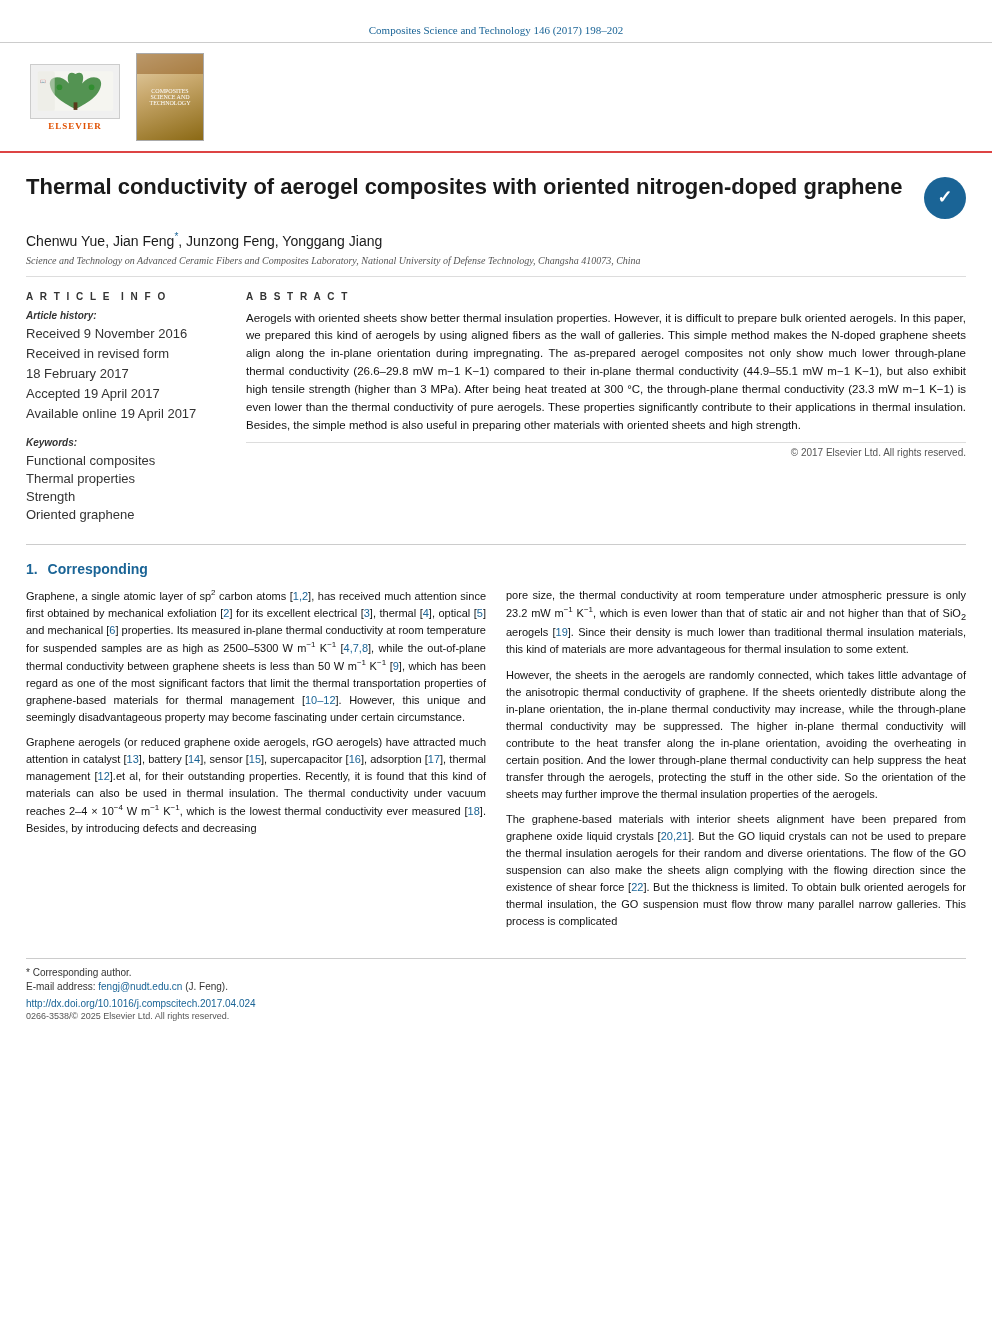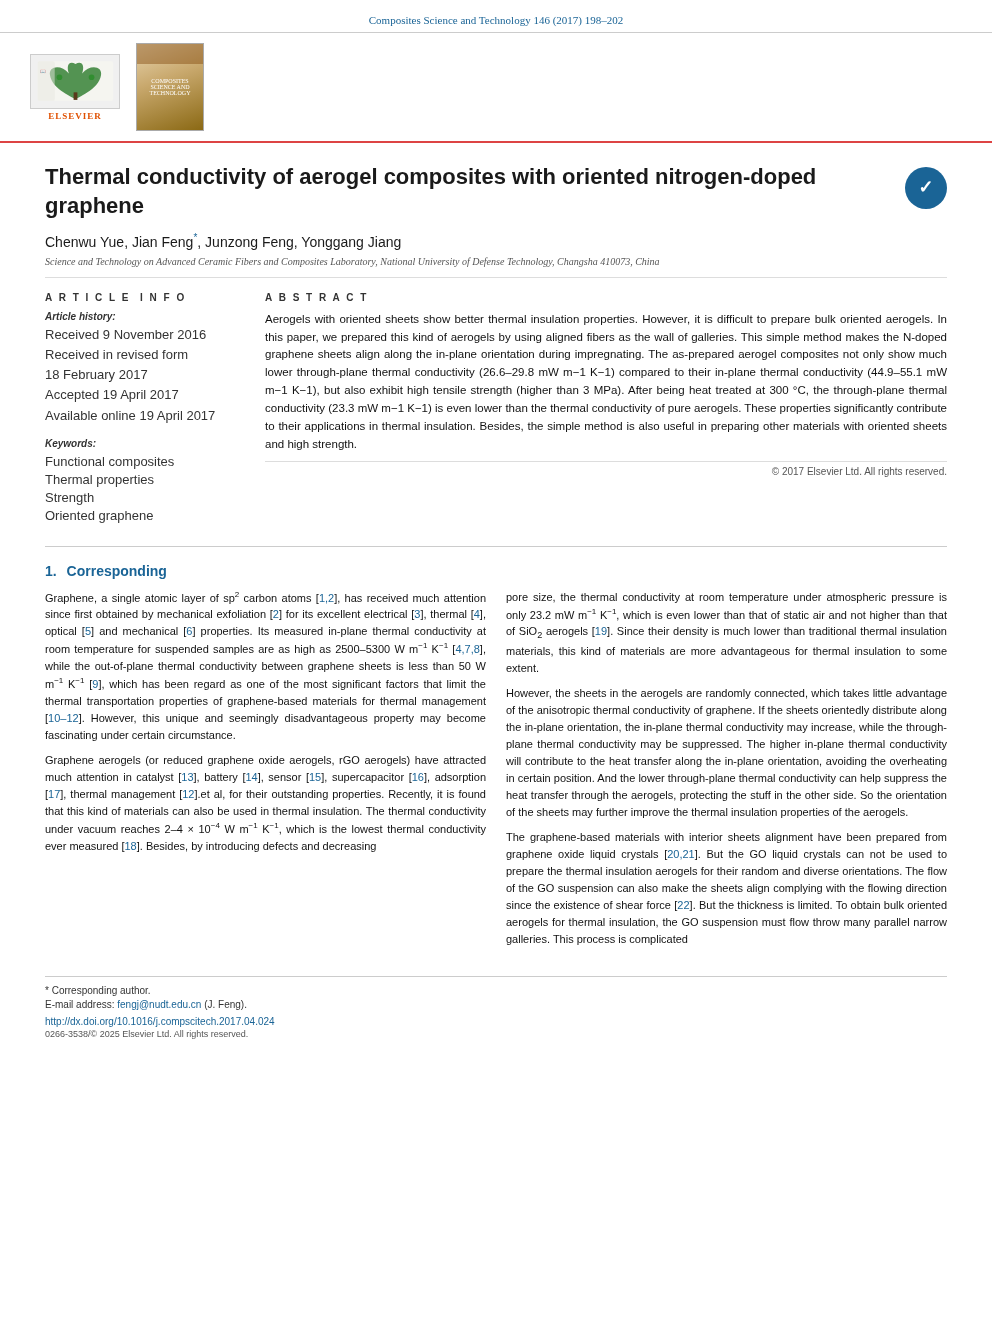--- a/index.html
+++ b/index.html
@@ -8,21 +8,21 @@
       background: #fff;
       color: #000;
       font-size: 13px;
       width: 992px;
       min-height: 1323px;
     }
 
     
     .journal-top-bar {
       text-align: center;
-      padding: 12px 0 4px;
+      padding: 22px 0 4px;
       border-bottom: 1px solid #ccc;
     }
     .journal-top-bar a {
       color: #1a6496;
       font-size: 11px;
       text-decoration: none;
     }
 
     
     .journal-header {
@@ -114,21 +114,21 @@
     .journal-cover-img::before {
       content: '';
       position: absolute;
       top: 0; left: 0; right: 0;
       height: 20px;
       background: rgba(120,60,0,0.4);
     }
 
     
     .article-content {
-      padding: 20px 45px 10px;
+      padding: 20px 26px 10px;
     }
 
     .article-title {
       font-size: 22px;
       font-weight: bold;
       color: #1a1a1a;
       font-family: Arial, sans-serif;
       line-height: 1.3;
       margin-bottom: 12px;
       display: flex;

